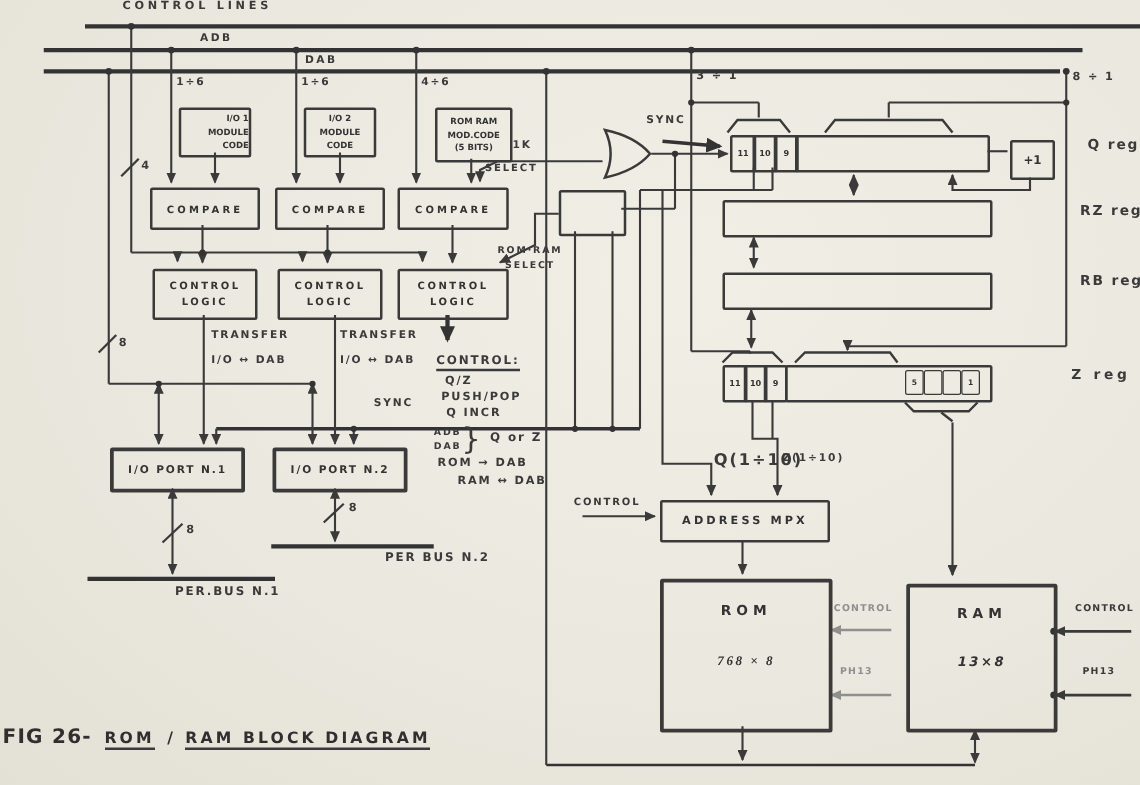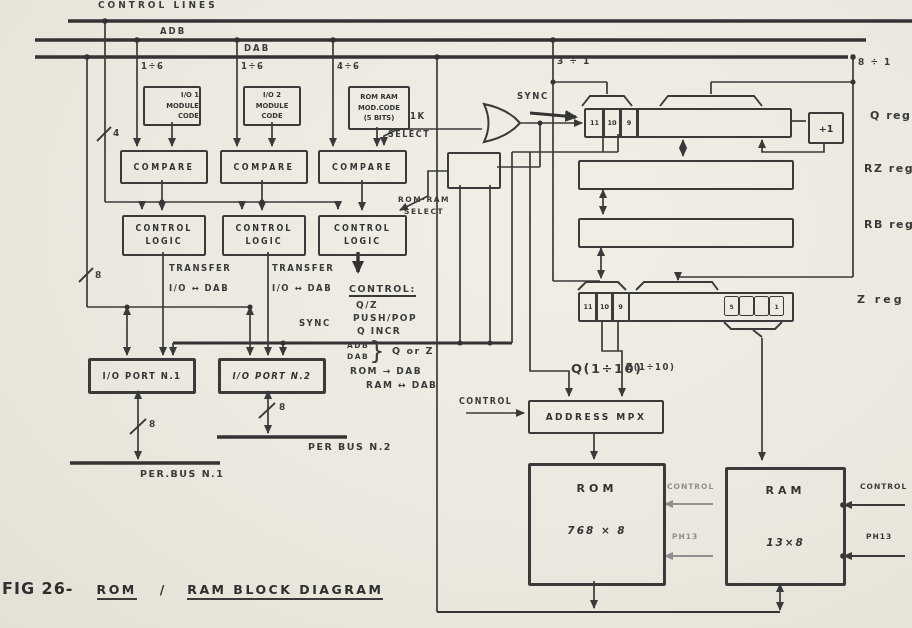--- a/index.html
+++ b/index.html
@@ -261,21 +261,21 @@
   </div>
   <div class="lbl" style="left:350px;top:367px;">ROM → DAB</div>
   <div class="lbl" style="left:350px;top:381px;padding-left:16px;">RAM ↔ DAB</div>
 
   <div class="lbl" style="left:299px;top:319px;font-size:8.5px;">SYNC</div>
   <div class="lbl" style="left:517px;top:92px;font-size:8.5px;">SYNC</div>
 
   <div class="box heavy" style="left:88px;top:358px;width:102px;height:30px;font-size:8.5px;letter-spacing:1.5px;text-align:center;">
     <div>I/O PORT N.1</div>
   </div>
-  <div class="box heavy" style="left:218px;top:358px;width:102px;height:30px;font-size:8.5px;letter-spacing:1.5px;font-style:italic;">
+  <div class="box heavy" style="left:218px;top:358px;width:102px;height:30px;font-size:8.5px;letter-spacing:1.5px;">
     <div>I/O PORT N.2</div>
   </div>
   <div class="lbl" style="left:140px;top:469px;font-size:9.5px;">PER.BUS N.1</div>
   <div class="lbl" style="left:276px;top:442px;font-size:9.5px;padding-left:32px;">PER BUS N.2</div>
 
   <div class="cell" style="left:584px;top:108px;width:17px;height:26px;font-size:6.5px;">11</div>
   <div class="cell" style="left:602px;top:108px;width:16px;height:26px;font-size:6.5px;">10</div>
   <div class="cell" style="left:619px;top:108px;width:16px;height:26px;font-size:6.5px;">9</div>
   <div class="cell" style="left:636px;top:108px;width:152px;height:26px;"></div>
   <div class="cell heavy" style="left:808px;top:112px;width:32px;height:28px;font-size:9.5px;">+1</div>
@@ -300,32 +300,32 @@
   <div class="lbl" style="left:571px;top:362px;font-size:13px;">Q(1÷10)</div>
   <div class="lbl" style="left:626px;top:363px;font-size:8.5px;">Z(1÷10)</div>
   <div class="lbl" style="left:459px;top:398px;font-size:8px;">CONTROL</div>
 
   <div class="box" style="left:528px;top:400px;width:132px;height:30px;font-size:9px;letter-spacing:2.5px;">
     <div>ADDRESS MPX</div>
   </div>
 
   <div class="box heavy" style="left:528px;top:463px;width:132px;height:117px;">
     <div style="position:absolute;top:16px;left:0;right:0;font-size:11px;letter-spacing:4px;">ROM</div>
-    <div class="hand-num" style="position:absolute;top:58px;left:0;right:0;font-size:10.5px;letter-spacing:2px;">768 × 8</div>
+    <div class="hand-num" style="position:absolute;top:58px;left:0;right:0;font-size:10.5px;letter-spacing:2px;font-family:Liberation Serif, serif;">768 × 8</div>
   </div>
   <div class="box heavy" style="left:725px;top:467px;width:115px;height:113px;">
     <div style="position:absolute;top:14px;left:0;right:0;font-size:11px;letter-spacing:4px;">RAM</div>
-    <div class="hand-num" style="position:absolute;top:54px;left:0;right:0;font-size:10.5px;letter-spacing:2px;margin-top:12px;">13×8</div>
+    <div class="hand-num" style="position:absolute;top:54px;left:0;right:0;font-size:10.5px;letter-spacing:2px;">13×8</div>
   </div>
 
   <div class="lbl" style="left:667px;top:483px;font-size:7.5px;color:#8f8f8f;letter-spacing:1px;">CONTROL</div>
   <div class="lbl" style="left:672px;top:533px;font-size:7.5px;color:#8f8f8f;letter-spacing:1px;">PH13</div>
   <div class="lbl" style="left:860px;top:483px;font-size:7.5px;letter-spacing:1px;">CONTROL</div>
   <div class="lbl" style="left:866px;top:533px;font-size:7.5px;letter-spacing:1px;">PH13</div>
 
-  <div style="position:absolute;left:2px;top:579px;display:flex;align-items:baseline;gap:23px;color:#2f2f2f;font-weight:700;">
+  <div style="position:absolute;left:2px;top:579px;display:flex;align-items:baseline;gap:10px;color:#2f2f2f;font-weight:700;">
     <span style="font-size:16px;letter-spacing:1px;">FIG 26-</span>
     <span class="u" style="font-size:12.5px;letter-spacing:2.5px;">ROM</span>
     <span style="font-size:12.5px;">/</span>
     <span class="u" style="font-size:12.5px;letter-spacing:2.5px;">RAM  BLOCK  DIAGRAM</span>
   </div>
 
 </div>
 
 </body></html>

